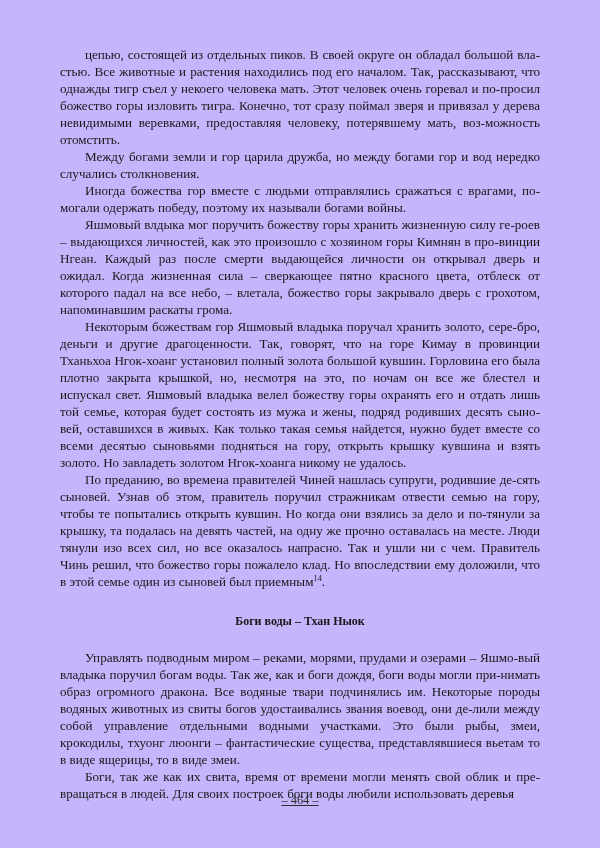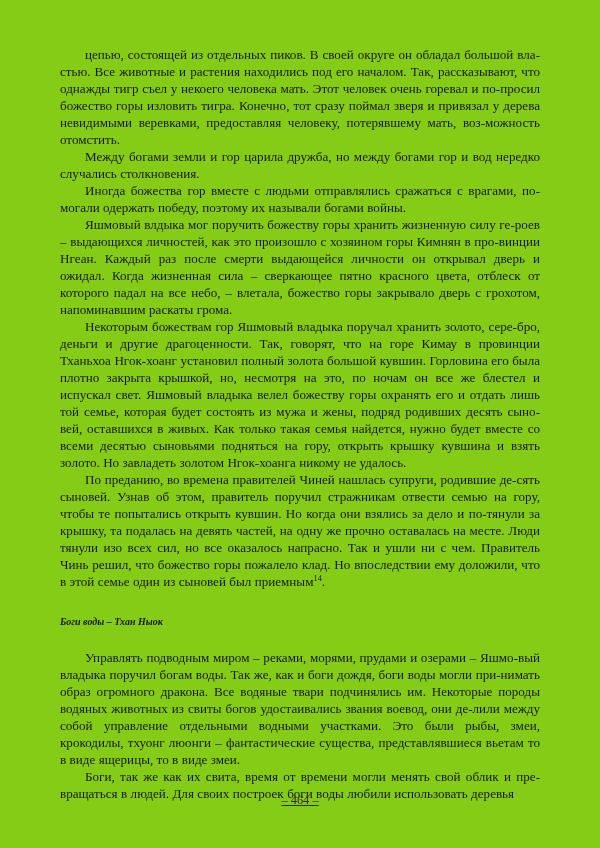--- a/index.html
+++ b/index.html
@@ -14,47 +14,47 @@
     color: #181818;
     position: relative;
     overflow: hidden;
   }
   .page {
     position: absolute;
     left: 0;
     top: 0;
     width: 600px;
     height: 848px;
-    background: #84cc16;
+    background: #c4b5fd;
   }
   .text-column {
     position: absolute;
     left: 60px;
     top: 46px;
     width: 480px;
   }
   p.body-par {
     margin: 0;
     font-size: 13.1px;
     line-height: 17.0px;
     text-align: justify;
     text-indent: 25px;
     hyphens: manual;
     -webkit-hyphens: manual;
     text-justify: inter-word;
     word-spacing: 0.01em;
   }
   h2.section-heading {
     margin: 0;
-    font-size: 10px;
+    font-size: 12px;
     line-height: 17px;
     font-weight: bold;
+    text-align: center;
     padding-top: 23px;
     padding-bottom: 19px;
-    font-style: italic;
   }
   sup.footnote-ref {
     font-size: 8.4px;
     vertical-align: super;
     line-height: 0;
   }
   .footnote-zone {
     position: absolute;
     left: 60px;
     top: 748px;

